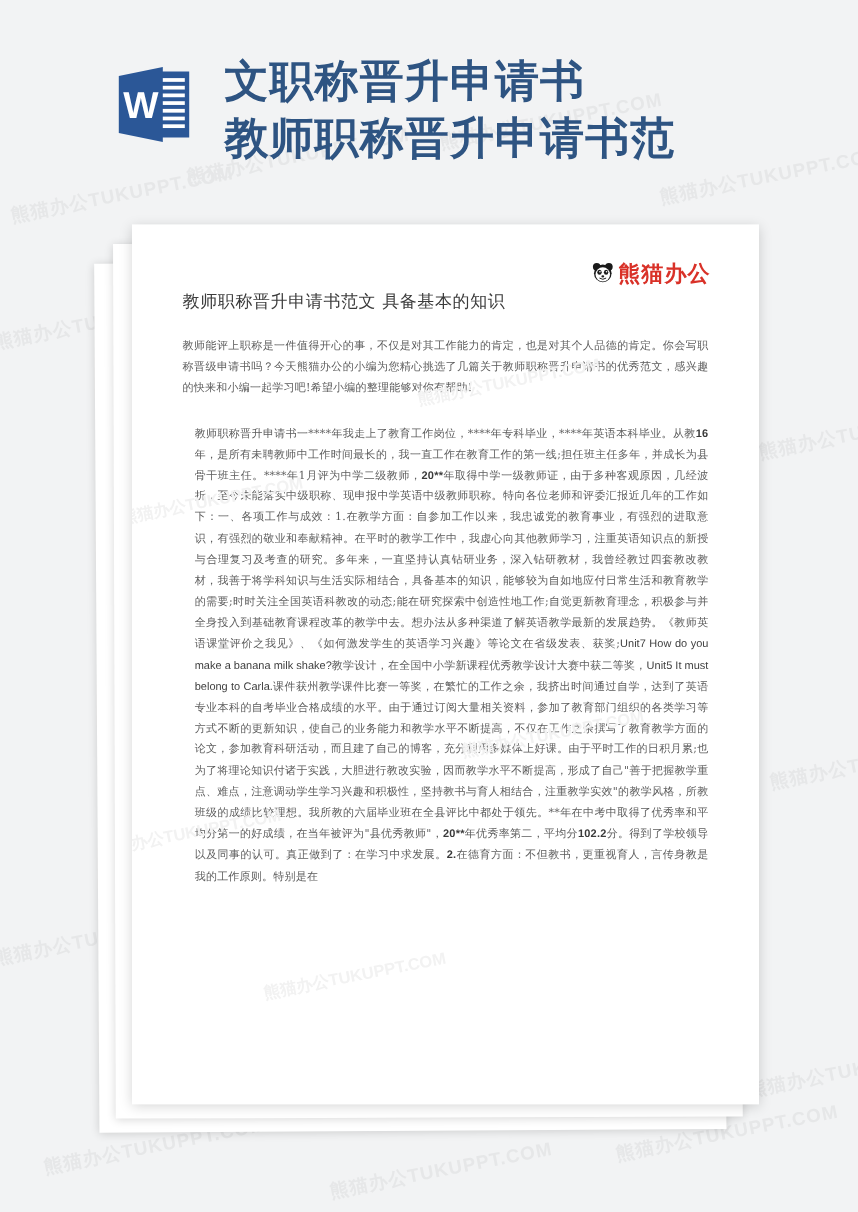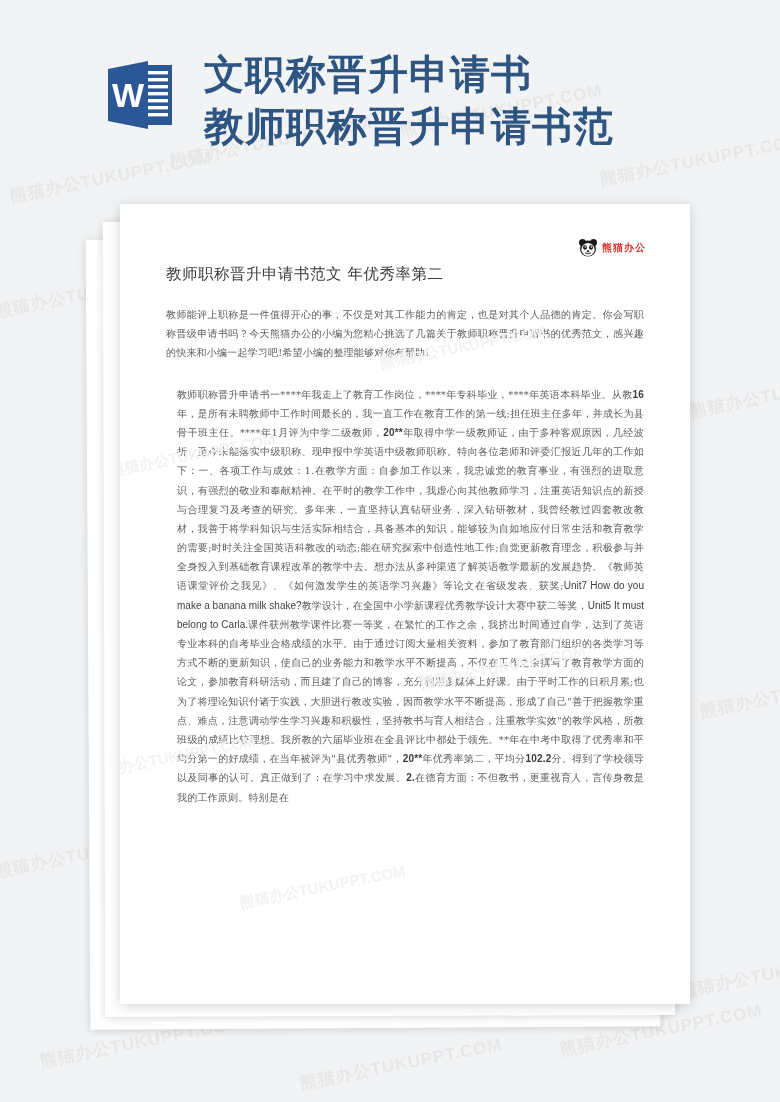--- a/index.html
+++ b/index.html
@@ -123,21 +123,21 @@
     align-items: center;
     gap: 4px;
     height: 20px;
   }
   #panda-face {
     width: 20px;
     height: 20px;
     flex: 0 0 auto;
   }
   #brand-text {
-    font-size: 10px;
+    font-size: 20px;
     font-weight: bold;
     color: #d93128;
     letter-spacing: 1px;
     font-family: "DejaVu Sans", sans-serif;
     line-height: 20px;
   }
 
   #doc-title {
     margin-top: 26px;
     font-size: 15.5px;
@@ -248,21 +248,21 @@
           <ellipse cx="14" cy="19" rx="4" ry="4.6" fill="#1a1a1a"></ellipse>
           <ellipse cx="26" cy="19" rx="4" ry="4.6" fill="#1a1a1a"></ellipse>
           <circle cx="14.8" cy="18" r="1.5" fill="#ffffff"></circle>
           <circle cx="26.8" cy="18" r="1.5" fill="#ffffff"></circle>
           <ellipse cx="20" cy="26.5" rx="2.6" ry="1.9" fill="#1a1a1a"></ellipse>
           <path d="M14.5 30 Q20 34 25.5 30" stroke="#1a1a1a" stroke-width="1.8" fill="none" stroke-linecap="round"></path>
         </svg>
         <span id="brand-text">熊猫办公</span>
       </div>
 
-      <div id="doc-title">教师职称晋升申请书范文 年优秀率第二</div>
+      <div id="doc-title">教师职称晋升申请书范文 具备基本的知识</div>
 
       <p class="doc-para" id="para-intro">教师能评上职称是一件值得开心的事，不仅是对其工作能力的肯定，也是对其个人品德的肯定。你会写职称晋级申请书吗？今天熊猫办公的小编为您精心挑选了几篇关于教师职称晋升申请书的优秀范文，感兴趣的快来和小编一起学习吧!希望小编的整理能够对你有帮助!</p>
 
       <p class="doc-para" id="para-body"><span>教师职称晋升申请书一****年我走上了教育工作岗位，****年专科毕业，****年英语本科毕业。从教</span><span class="em-num">16</span><span>年，是所有未聘教师中工作时间最长的，我一直工作在教育工作的第一线;担任班主任多年，并成长为县骨干班主任。****年1月评为中学二级教师，</span><span class="em-num">20**</span><span>年取得中学一级教师证，由于多种客观原因，几经波折，至今未能落实中级职称、现申报中学英语中级教师职称。特向各位老师和评委汇报近几年的工作如下：一、各项工作与成效：1.在教学方面：自参加工作以来，我忠诚党的教育事业，有强烈的进取意识，有强烈的敬业和奉献精神。在平时的教学工作中，我虚心向其他教师学习，注重英语知识点的新授与合理复习及考查的研究。多年来，一直坚持认真钻研业务，深入钻研教材，我曾经教过四套教改教材，我善于将学科知识与生活实际相结合，具备基本的知识，能够较为自如地应付日常生活和教育教学的需要;时时关注全国英语科教改的动态;能在研究探索中创造性地工作;自觉更新教育理念，积极参与并全身投入到基础教育课程改革的教学中去。想办法从多种渠道了解英语教学最新的发展趋势。《教师英语课堂评价之我见》、《如何激发学生的英语学习兴趣》等论文在省级发表、获奖;</span><span class="latin-run">Unit7 How do you make a banana milk shake?</span><span>教学设计，在全国中小学新课程优秀教学设计大赛中获二等奖，</span><span class="latin-run">Unit5 It must belong to Carla.</span><span>课件获州教学课件比赛一等奖，在繁忙的工作之余，我挤出时间通过自学，达到了英语专业本科的自考毕业合格成绩的水平。由于通过订阅大量相关资料，参加了教育部门组织的各类学习等方式不断的更新知识，使自己的业务能力和教学水平不断提高，不仅在工作之余撰写了教育教学方面的论文，参加教育科研活动，而且建了自己的博客，充分利用多媒体上好课。由于平时工作的日积月累;也为了将理论知识付诸于实践，大胆进行教改实验，因而教学水平不断提高，形成了自己"善于把握教学重点、难点，注意调动学生学习兴趣和积极性，坚持教书与育人相结合，注重教学实效"的教学风格，所教班级的成绩比较理想。我所教的六届毕业班在全县评比中都处于领先。**年在中考中取得了优秀率和平均分第一的好成绩，在当年被评为"县优秀教师"，</span><span class="em-num">20**</span><span>年优秀率第二，平均分</span><span class="em-num">102.2</span><span>分。得到了学校领导以及同事的认可。真正做到了：在学习中求发展。</span><span class="em-num">2.</span><span>在德育方面：不但教书，更重视育人，言传身教是我的工作原则。特别是在</span></p>
 
     </div>
   </div>
 </div>
 
 </body></html>

